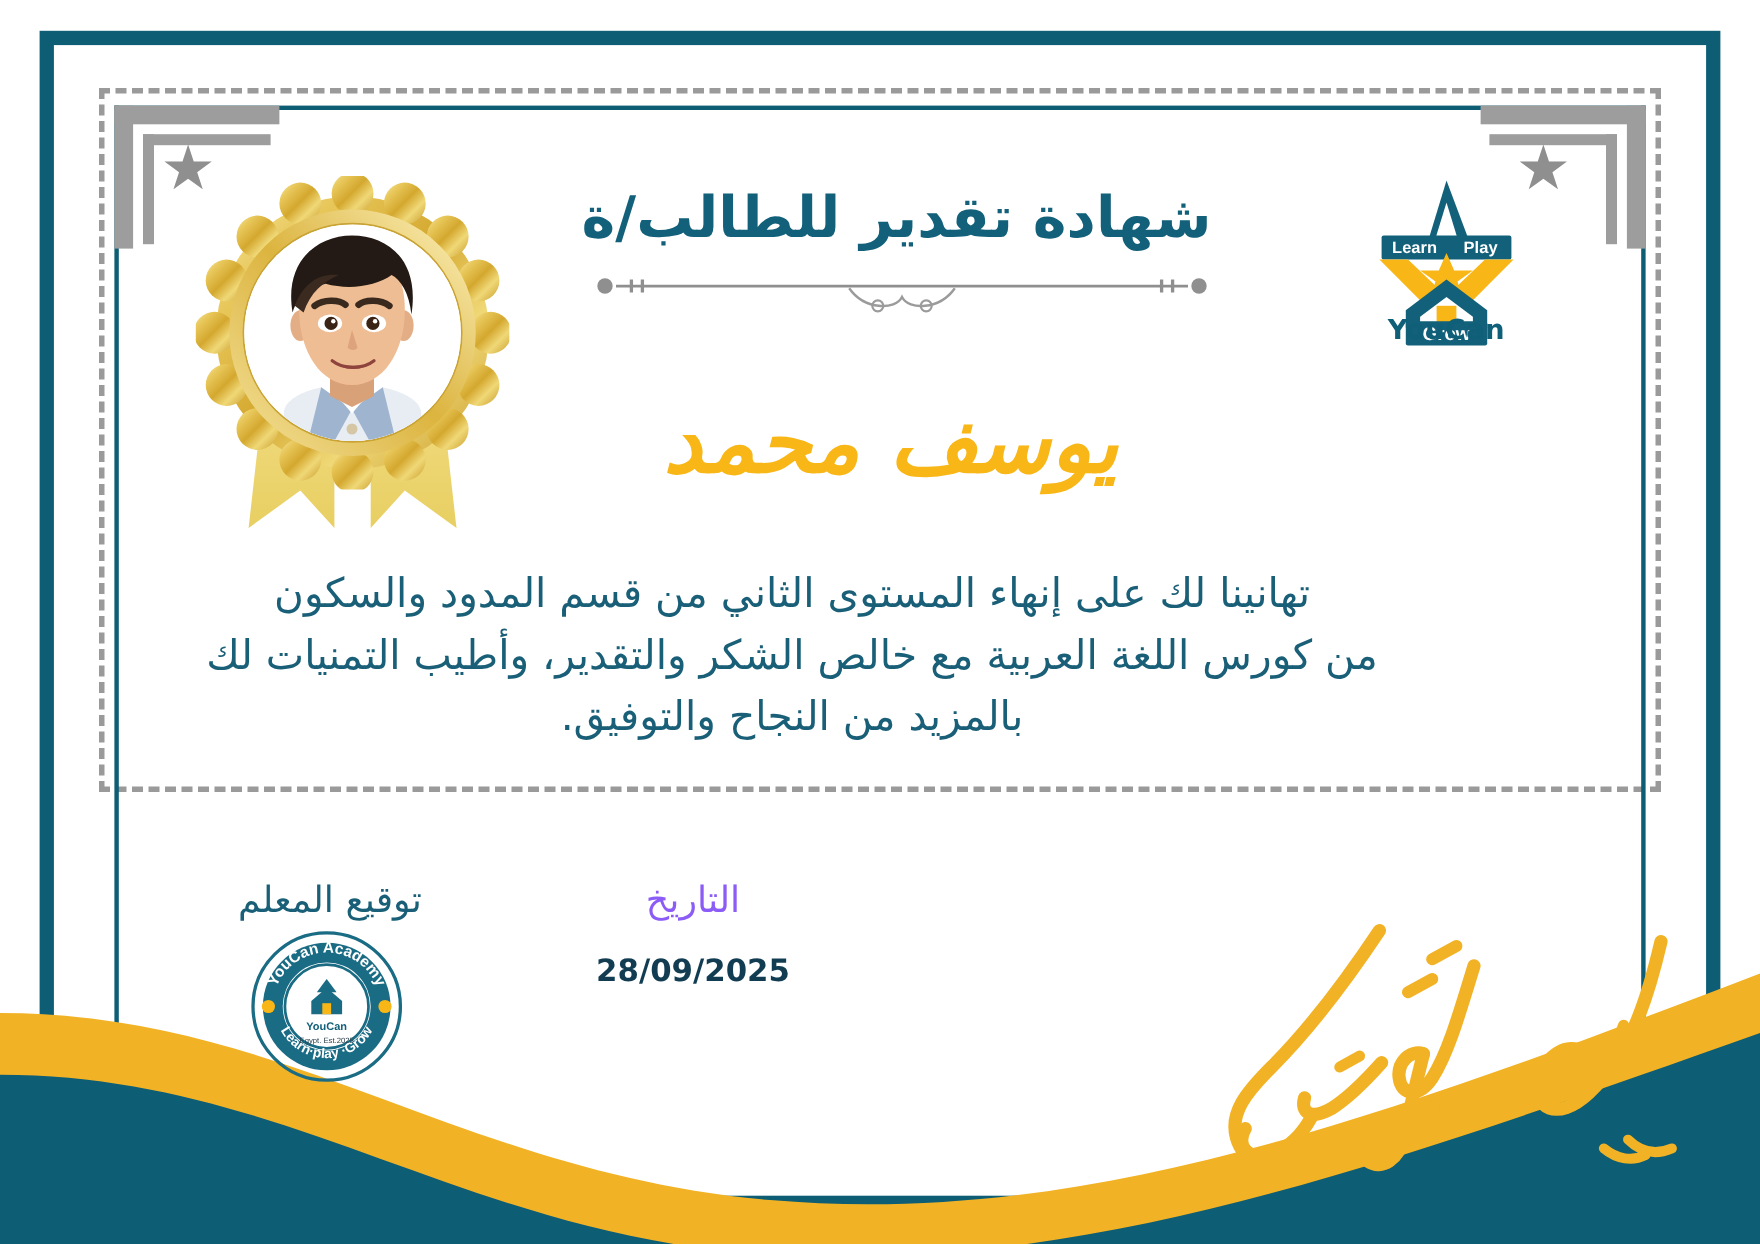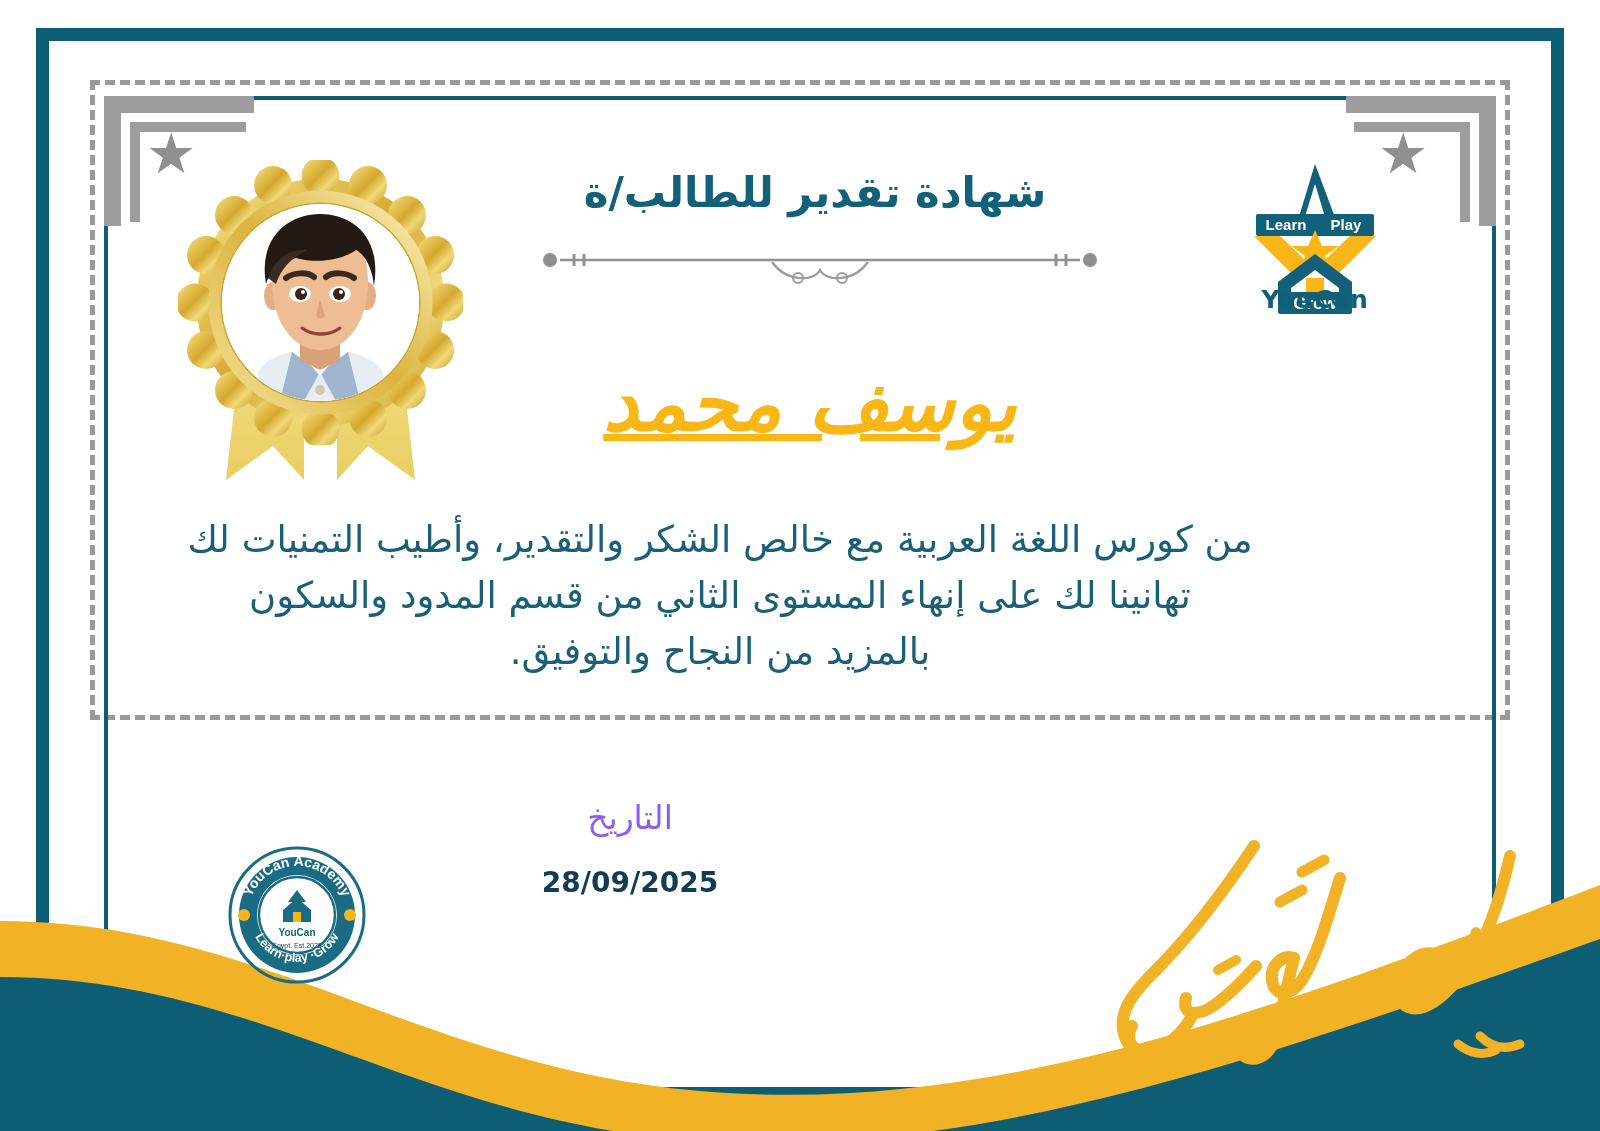--- a/index.html
+++ b/index.html
@@ -64,41 +64,41 @@
   }
   .photo-clip{
     position:absolute;left:44px;top:44px;width:197px;height:197px;
     border-radius:50%;overflow:hidden;background:#ffffff;
   }
 
   
   .title{
     position:absolute;left:470px;top:168px;width:690px;
     text-align:center;color:#12607a;
-    font-size:42px;font-weight:bold;letter-spacing:0px;
+    font-size:52px;font-weight:bold;letter-spacing:0px;
     direction:rtl;
   }
   .divider{
     position:absolute;left:540px;top:248px;width:560px;height:40px;
   }
 
   
   .logo{position:absolute;left:1240px;top:158px;width:150px;height:160px;}
   .logo-name{
     position:absolute;left:1240px;top:285px;width:150px;text-align:center;
     color:#0f5f78;font-weight:bold;font-size:25px;letter-spacing:.5px;
     direction:ltr;
   }
 
   
   .student-name{
     position:absolute;left:430px;top:358px;width:760px;
     text-align:center;color:#f8b617;
     font-size:78px;font-weight:bold;font-style:italic;
-    direction:rtl;white-space:nowrap;text-decoration:underline;
+    direction:rtl;white-space:nowrap;
   }
 
   
   .body-text{
     position:absolute;left:160px;top:512px;width:1120px;
     text-align:center;color:#1a5f78;
     font-size:37px;line-height:1.52;direction:rtl;
   }
 
   
@@ -275,22 +275,22 @@
     <path d="M75 112 L99 130 L99 140 L51 140 L51 130 Z" fill="#ffffff"></path>
     <rect x="66" y="120" width="18" height="20" fill="#f8b617"></rect>
     <rect x="38" y="134" width="74" height="22" rx="2" fill="#12607a"></rect>
     <text x="75" y="151" font-family="Liberation Sans, sans-serif" font-size="17" font-weight="bold" fill="#ffffff" text-anchor="middle">Grow</text>
   </svg>
   <div class="logo-name">YouCan</div>
 
   <div class="student-name">يوسف محمد</div>
 
   <div class="body-text">
+    <div>تهانينا لك على إنهاء المستوى الثاني من قسم المدود والسكون</div>
     <div>من كورس اللغة العربية مع خالص الشكر والتقدير، وأطيب التمنيات لك</div>
-    <div>تهانينا لك على إنهاء المستوى الثاني من قسم المدود والسكون</div>
     <div>بالمزيد من النجاح والتوفيق.</div>
   </div>
 
   <svg class="wave" viewBox="0 0 1600 460" preserveAspectRatio="none">
     <path d="M0,250 C260,250 420,396 700,420 C980,444 1240,352 1600,214 L1600,460 L0,460 Z" fill="#f2b225"></path>
     <path d="M0,306 C260,306 420,452 700,470 C980,486 1240,396 1600,268 L1600,460 L0,460 Z" fill="#0d5d75"></path>
   </svg>
 
   <div class="calligraphy">
     <svg viewBox="0 0 520 290" width="520" height="290" aria-hidden="true">
@@ -306,20 +306,21 @@
         <path d="M178,150 L196,140" stroke-width="10"></path>
         <path d="M152,196 C142,214 128,226 112,230 C92,234 84,220 92,206" stroke-width="12"></path>
         <path d="M106,228 C98,240 86,246 76,244" stroke-width="10"></path>
         <path d="M214,26 C182,74 148,118 116,150 C92,174 78,192 84,214 C90,236 114,246 136,240" stroke-width="12"></path>
         <path d="M440,216 C452,228 466,230 480,224" stroke-width="9"></path>
         <path d="M418,224 C430,234 444,236 456,230" stroke-width="9"></path>
       </g>
     </svg>
   </div>
 
+  <div class="sig-label">توقيع المعلم</div>
   <svg class="seal" viewBox="0 0 138 138">
     <defs>
       <path id="arcTop" d="M20,69 A49,49 0 0,1 118,69"></path>
       <path id="arcBot" d="M22,69 A47,47 0 0,0 116,69"></path>
     </defs>
     <circle cx="69" cy="69" r="67" fill="none" stroke="#1a6b84" stroke-width="3"></circle>
     <circle cx="69" cy="69" r="58" fill="#1a6b84"></circle>
     <circle cx="69" cy="69" r="40" fill="#ffffff"></circle>
     <circle cx="69" cy="69" r="38" fill="none" stroke="#1a6b84" stroke-width="2.5"></circle>
     <circle cx="16" cy="69" r="6" fill="#f8b617"></circle>

